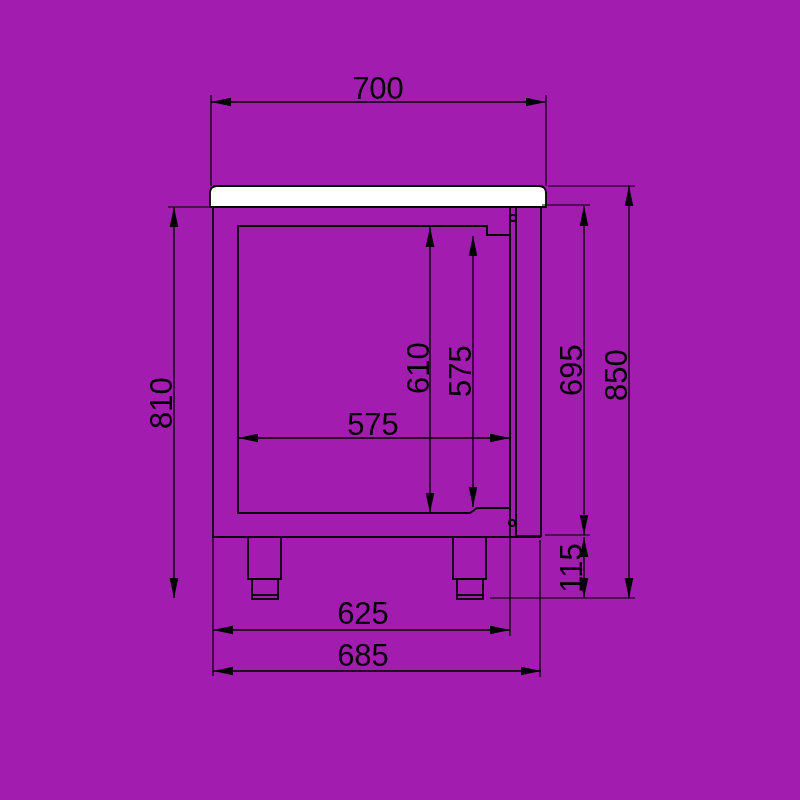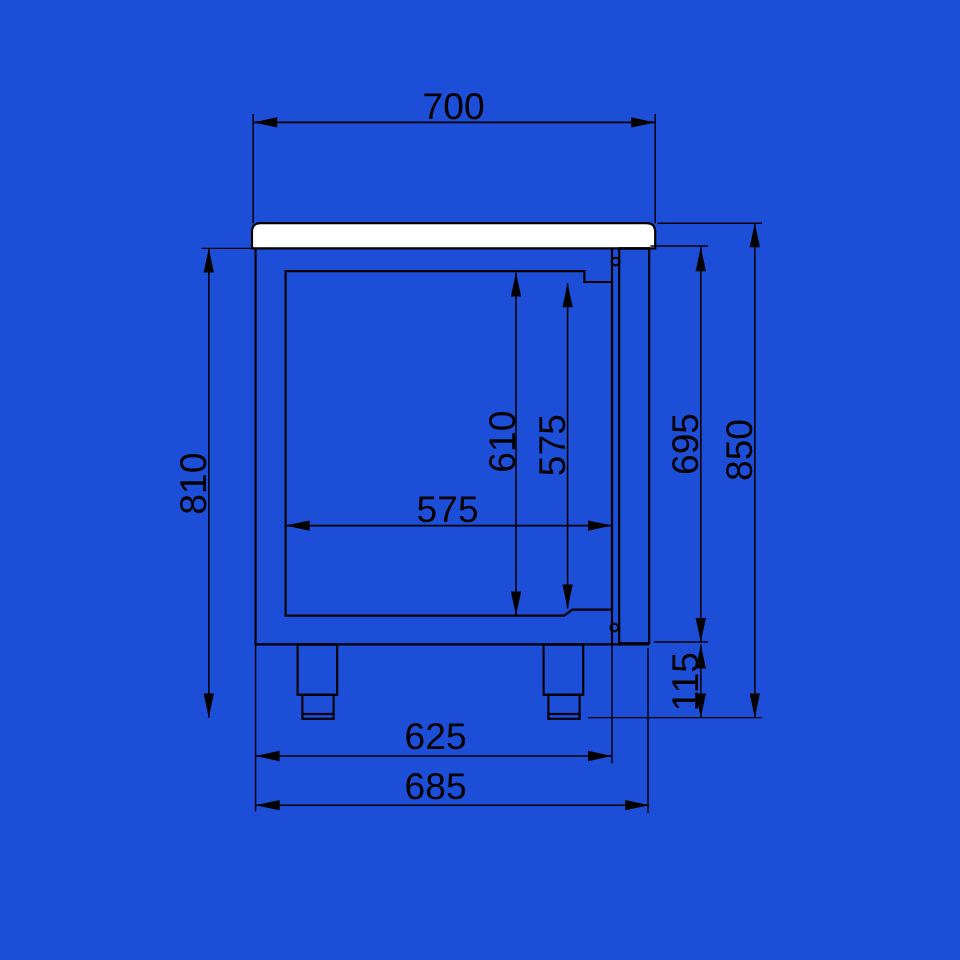--- a/index.html
+++ b/index.html
@@ -1,19 +1,19 @@
 <!DOCTYPE html>
 <html><head>
 <meta charset="utf-8">
 <style>
   html,body{margin:0;padding:0;background:#ffffff;}
   .canvas{
     position:relative;
     width:800px;height:800px;
-    background:#1d4ed8;
+    background:#a21caf;
     font-family:"Liberation Sans", sans-serif;
     text-decoration:underline;
   }
   svg{display:block;}
   .struct{stroke:#000000;stroke-width:1.8;fill:none;stroke-linejoin:miter;}
   .struct-fill{stroke:#000000;stroke-width:1.8;fill:#ffffff;}
   .dim{stroke:#000000;stroke-width:1.3;fill:none;}
   .ext{stroke:#000000;stroke-width:1.2;fill:none;}
   .ah{fill:#000000;stroke:none;}
   .lbl{

